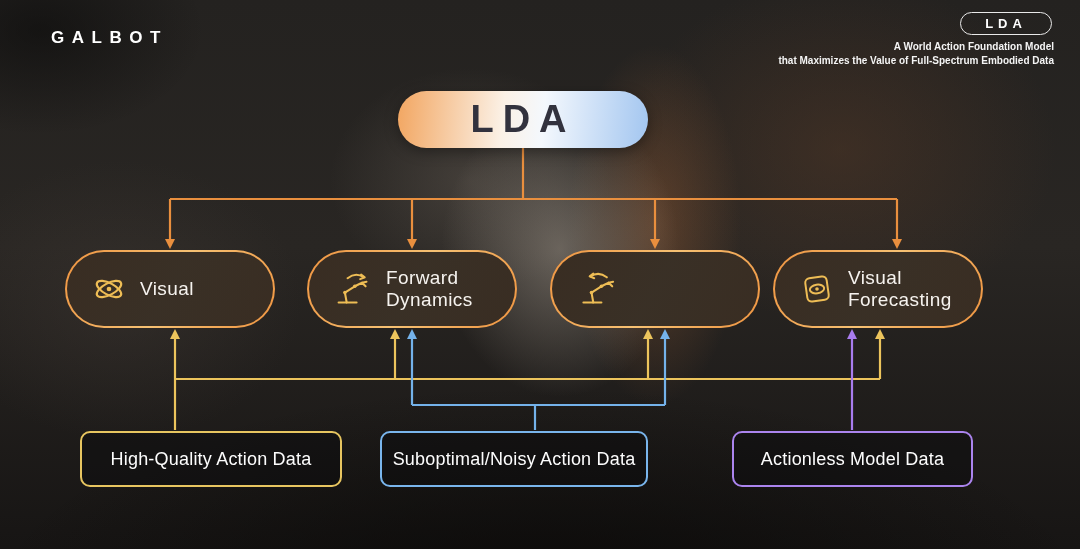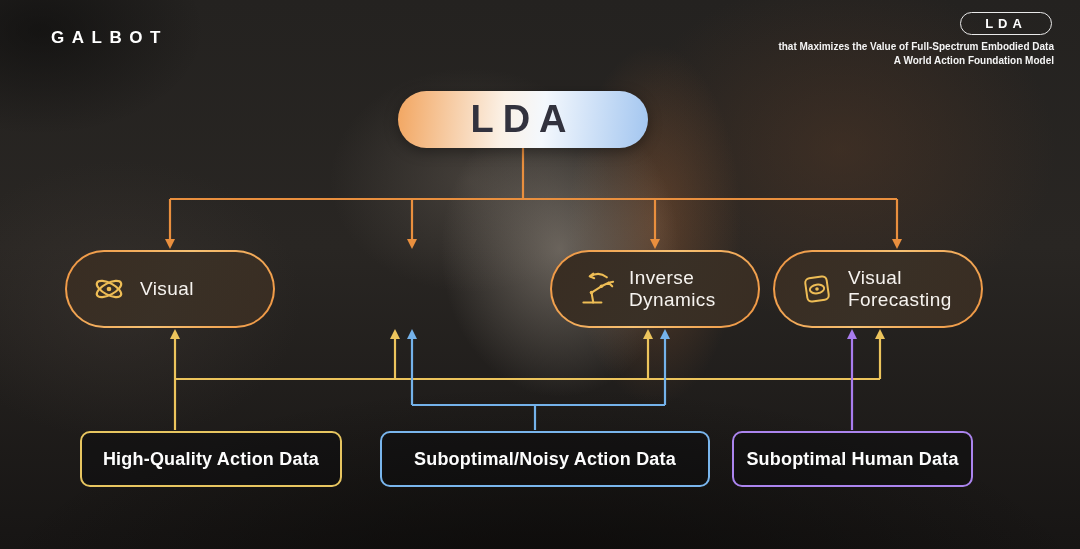--- a/index.html
+++ b/index.html
@@ -33,23 +33,23 @@
   .node{top:250px;width:210px;height:78px;border-radius:39px;z-index:2;box-sizing:border-box;
     border:2px solid transparent;
     background:linear-gradient(rgba(43,37,32,0.93),rgba(43,37,32,0.93)) padding-box,
                linear-gradient(120deg,#ef9440 0%,#f6c173 50%,#ef9440 100%) border-box;
     display:flex;align-items:center;gap:13px;padding-left:24px;color:#f6f3ef;}
   .node-label{font-size:19px;font-weight:500;line-height:1.15;letter-spacing:0.4px;max-width:120px;}
   .node-icon{flex:0 0 auto;display:flex;align-items:center;justify-content:center;}
   
   .src-box{top:431px;height:56px;border-radius:10px;z-index:2;box-sizing:border-box;
     background:rgba(12,12,14,0.45);display:flex;align-items:center;justify-content:center;
-    color:#fdfdfd;font-size:18px;font-weight:700;letter-spacing:0.2px;}
+    color:#fdfdfd;font-size:18px;font-weight:400;letter-spacing:0.2px;}
   .src-hq{left:80px;width:262px;border:2px solid #e7c560;}
-  .src-sub{left:380px;width:330px;border:2px solid #79b5ec;}
+  .src-sub{left:380px;width:268px;border:2px solid #79b5ec;}
   .src-act{left:732px;width:241px;border:2px solid #ab84ee;}
   
   .overlay{left:0;top:0;z-index:1;pointer-events:none;}
 </style>
 </head>
 <body>
 
 <div id="stage">
 
   <svg class="overlay abs" width="1080" height="549">
@@ -89,61 +89,74 @@
       <path d="M665,405 V332" marker-end="url(#m-blue)"></path>
     </g>
     <g stroke="#a87cee" stroke-width="2.2" fill="none">
       <path d="M852,430 V332" marker-end="url(#m-purple)"></path>
     </g>
   </svg>
 
   <div class="abs brand">GALBOT</div>
   <div class="abs badge">LDA</div>
   <div class="abs tagline">
+    <div>A World Action Foundation Model</div>
     <div>that Maximizes the Value of Full-Spectrum Embodied Data</div>
-    <div>A World Action Foundation Model</div>
   </div>
 
   <div class="abs root-pill">LDA</div>
 
   <div class="abs node" style="left:65px">
     <span class="node-icon">
       <svg viewBox="0 0 40 40" width="36" height="36" fill="none" stroke="#eebd55" stroke-width="2.4" stroke-linecap="round">
         <ellipse cx="20" cy="20" rx="15" ry="6.5" transform="rotate(-28 20 20)"></ellipse>
         <ellipse cx="20" cy="20" rx="15" ry="6.5" transform="rotate(28 20 20)"></ellipse>
         <circle cx="20" cy="20" r="2.6" fill="#eebd55" stroke="none"></circle>
       </svg>
     </span>
     <span class="node-label">Visual</span>
   </div>
 
+  <div class="abs node" style="left:307px">
+    <span class="node-icon">
+      <svg viewBox="0 0 44 40" width="40" height="36" fill="none" stroke="#eebd55" stroke-width="2.3" stroke-linecap="round" stroke-linejoin="round">
+        <path d="M6,35 H26"></path>
+        <path d="M15,35 L13,24 L24,17"></path>
+        <circle cx="13" cy="24" r="2" fill="#eebd55" stroke="none"></circle>
+        <circle cx="24" cy="17" r="2" fill="#eebd55" stroke="none"></circle>
+        <path d="M24,17 L32,13 M32,13 l4,4 M32,13 l5,-1"></path>
+        <path d="M16,8 q9,-7 18,-1"></path>
+        <path d="M31,4 l4,3 l-5,2"></path>
+      </svg>
+    </span>
+    <span class="node-label">Forward Dynamics</span>
+  </div>
 
   <div class="abs node" style="left:550px">
     <span class="node-icon">
       <svg viewBox="0 0 44 40" width="40" height="36" fill="none" stroke="#eebd55" stroke-width="2.3" stroke-linecap="round" stroke-linejoin="round">
         <path d="M8,35 H28"></path>
         <path d="M19,35 L17,24 L28,17"></path>
         <circle cx="17" cy="24" r="2" fill="#eebd55" stroke="none"></circle>
         <circle cx="28" cy="17" r="2" fill="#eebd55" stroke="none"></circle>
         <path d="M28,17 L36,13 M36,13 l4,4 M36,13 l5,-1"></path>
         <path d="M34,7 q-9,-7 -18,-1"></path>
         <path d="M19,3 l-4,3 l5,2"></path>
       </svg>
     </span>
-    <span class="node-label">Inverse Dynamics</span>
   </div>
 
   <div class="abs node" style="left:773px">
     <span class="node-icon">
       <svg viewBox="0 0 40 40" width="36" height="36" fill="none" stroke="#eebd55" stroke-width="2.2" stroke-linecap="round">
         <rect x="8" y="7" width="24" height="26" rx="5" transform="rotate(-8 20 20)"></rect>
         <ellipse cx="20" cy="20" rx="8" ry="4.8" transform="rotate(-8 20 20)"></ellipse>
         <circle cx="20" cy="20" r="2" fill="#eebd55" stroke="none"></circle>
       </svg>
     </span>
     <span class="node-label">Visual Forecasting</span>
   </div>
 
   <div class="abs src-box src-hq">High-Quality Action Data</div>
   <div class="abs src-box src-sub">Suboptimal/Noisy Action Data</div>
-  <div class="abs src-box src-act">Suboptimal Human Data</div>
+  <div class="abs src-box src-act">Actionless Model Data</div>
 
 </div>
 
 </body></html>

